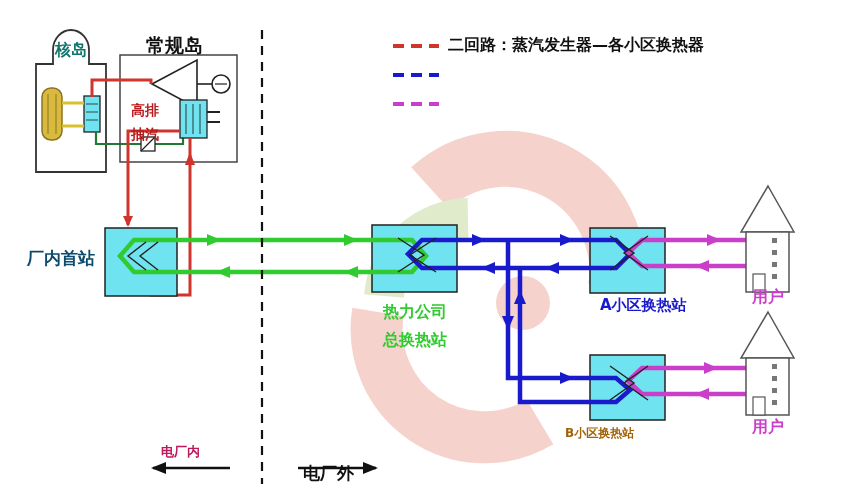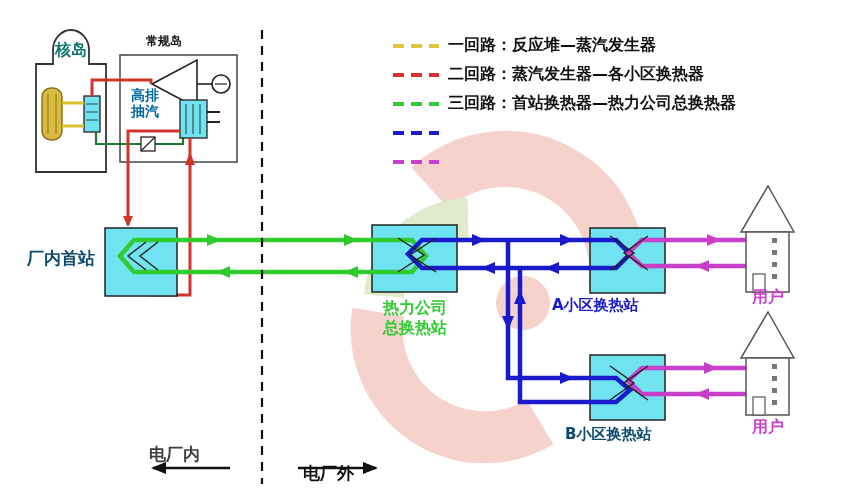--- a/index.html
+++ b/index.html
@@ -18,29 +18,29 @@
   .sw{width:46px;height:4px;flex:0 0 auto;}
   .sw0{background:repeating-linear-gradient(90deg,#E2C53B 0 11px,transparent 11px 18px)}
   .sw1{background:repeating-linear-gradient(90deg,#D0342C 0 11px,transparent 11px 18px)}
   .sw2{background:repeating-linear-gradient(90deg,#2FCB2F 0 11px,transparent 11px 18px)}
   .sw3{background:repeating-linear-gradient(90deg,#1A1ACD 0 11px,transparent 11px 18px)}
   .sw4{background:repeating-linear-gradient(90deg,#C93FC9 0 11px,transparent 11px 18px)}
   .legend-label{font-size:16px;font-weight:bold;color:#111;white-space:nowrap;}
   
   .lbl{position:absolute;font-weight:bold;white-space:pre-line;}
   #lbl-nuclear{left:55px;top:40px;font-size:16px;color:#0f766e;font-family:Liberation Serif, serif;}
-  #lbl-conventional{left:146px;top:33px;font-size:12px;color:#111;}
-  #lbl-hp{left:131px;top:87px;font-size:14px;color:#0369a1;line-height:16px;}
+  #lbl-conventional{left:146px;top:33px;font-size:19px;color:#111;}
+  #lbl-hp{left:131px;top:98px;font-size:14px;color:#b91c1c;line-height:24px;}
   #lbl-first{left:27px;top:247px;font-size:17px;color:#0c4a6e;}
-  #lbl-thermal{left:368px;top:298px;width:94px;text-align:center;font-size:16px;color:#2FCB2F;line-height:20px;}
-  #lbl-a{left:552px;top:296px;font-size:15px;color:#1A1ACD;}
-  #lbl-b{left:565px;top:425px;font-size:15px;color:#0c4a6e;text-align:right;}
+  #lbl-thermal{left:368px;top:298px;width:94px;text-align:center;font-size:16px;color:#2FCB2F;line-height:28px;}
+  #lbl-a{left:600px;top:296px;font-size:15px;color:#1A1ACD;}
+  #lbl-b{left:565px;top:425px;font-size:12px;color:#a16207;text-align:right;}
   #lbl-user-top{left:752px;top:287px;font-size:16px;color:#C93FC9;}
   #lbl-user-bottom{left:752px;top:417px;font-size:16px;color:#C93FC9;}
-  #lbl-inside{left:149px;top:443px;font-size:17px;color:#404040;}
+  #lbl-inside{left:161px;top:443px;font-size:13px;color:#be185d;}
   #lbl-outside{left:303px;top:462px;font-size:17px;color:#111;}
 </style>
 </head>
 <body>
 
 <div class="stage">
 
   <svg class="canvas" viewBox="0 0 848 491" aria-hidden="true">
 
     <g opacity="0.28">
@@ -171,30 +171,22 @@
     <g>
       <line x1="153" y1="468" x2="230" y2="468" stroke="#111" stroke-width="2.5"></line>
       <polygon points="166,462 166,474 151,468" fill="#111"></polygon>
       <line x1="298" y1="468" x2="376" y2="468" stroke="#111" stroke-width="2.5"></line>
       <polygon points="363,462 363,474 378,468" fill="#111"></polygon>
     </g>
   </svg>
 
   <div class="legend">
     <div class="legend-row">
-      <span class="sw sw0"></span>
-      <span class="legend-label">一回路：反应堆—蒸汽发生器</span>
-    </div>
-    <div class="legend-row">
       <span class="sw sw1"></span>
       <span class="legend-label">二回路：蒸汽发生器—各小区换热器</span>
-    </div>
-    <div class="legend-row">
-      <span class="sw sw2"></span>
-      <span class="legend-label">三回路：首站换热器—热力公司总换热器</span>
     </div>
     <div class="legend-row">
       <span class="sw sw3"></span>
     </div>
     <div class="legend-row">
       <span class="sw sw4"></span>
     </div>
   </div>
 
   <div class="lbl" id="lbl-nuclear">核岛</div>

